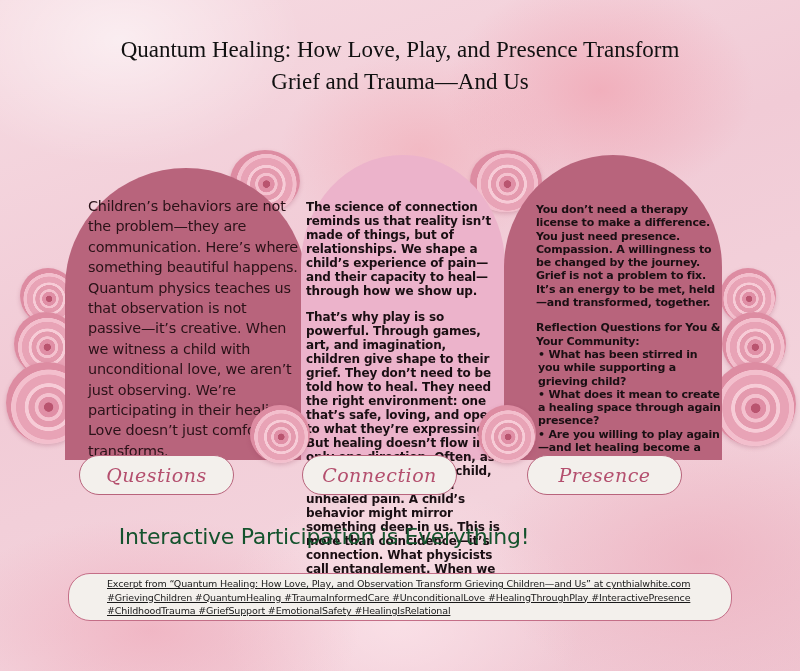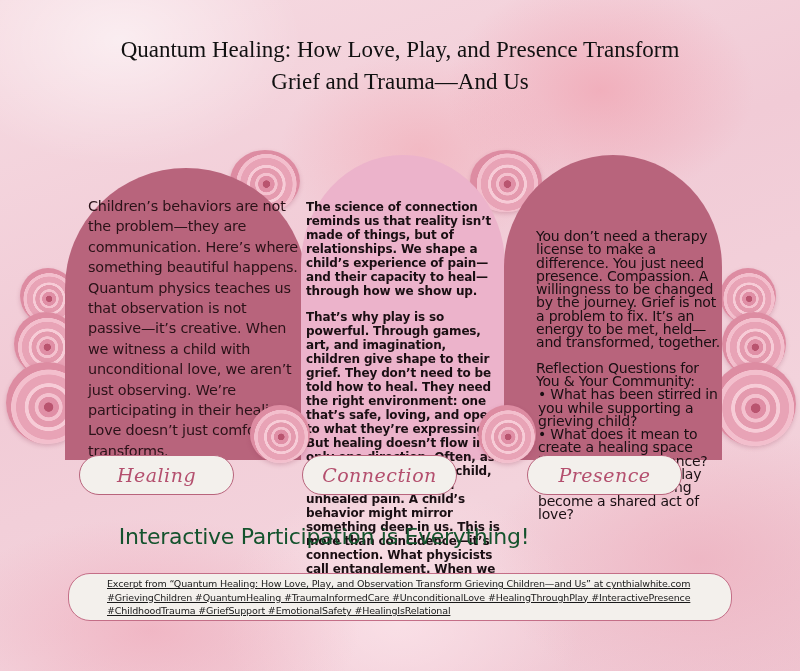--- a/index.html
+++ b/index.html
@@ -60,22 +60,22 @@
     font-family: "DejaVu Sans", sans-serif; font-weight: normal;
     letter-spacing: -0.2px;
   }
   .mid-text {
     left: 306px; top: 200px; width: 196px;
     font-size: 12px; line-height: 14px; font-weight: bold;
     font-family: "DejaVu Sans", sans-serif; letter-spacing: -0.15px;
   }
   .right-text {
     left: 536px; top: 203px; width: 185px;
-    font-size: 14px; line-height: 13.3px; font-weight: normal;
-    font-family: "DejaVu Sans", sans-serif; letter-spacing: -0.2px; margin-top: 27px;
+    font-size: 11px; line-height: 13.3px; font-weight: bold;
+    font-family: "DejaVu Sans", sans-serif; letter-spacing: -0.2px;
   }
   .para { white-space: pre-line; }
   .gap { height: 12px; }
   .q { padding-left: 2px; }
 
   .pill {
     position: absolute; top: 455px; height: 40px;
     background: #f3f0ec; border: 1.5px solid #b8647c;
     border-radius: 20px;
     display: flex; align-items: center; justify-content: center;
@@ -136,21 +136,21 @@
   <div class="gap"></div>
   <div>Reflection Questions for You &amp; Your Community:</div>
   <div class="q">• What has been stirred in you while supporting a grieving child?</div>
   <div class="q">• What does it mean to create a healing space through again presence?</div>
   <div class="q">• Are you willing to play again—and let healing become a shared act of love?</div>
 </div>
 
 <div class="rose" style="left:250px;top:405px;width:60px;height:58px;"></div>
 <div class="rose" style="left:478px;top:405px;width:58px;height:58px;"></div>
 
-<div class="pill pill-1">Healing</div>
+<div class="pill pill-1">Questions</div>
 <div class="pill pill-2">Connection</div>
 <div class="pill pill-3">Presence</div>
 
 <div class="tagline">Interactive Participation is Everything!</div>
 
 <div class="excerpt">
   <div class="l1">Excerpt from “Quantum Healing: How Love, Play, and Observation Transform Grieving Children—and Us” at cynthialwhite.com</div>
   <div class="l2">#GrievingChildren #QuantumHealing #TraumaInformedCare #UnconditionalLove #HealingThroughPlay #InteractivePresence</div>
   <div class="l2">#ChildhoodTrauma #GriefSupport #EmotionalSafety #HealingIsRelational</div>
 </div>

